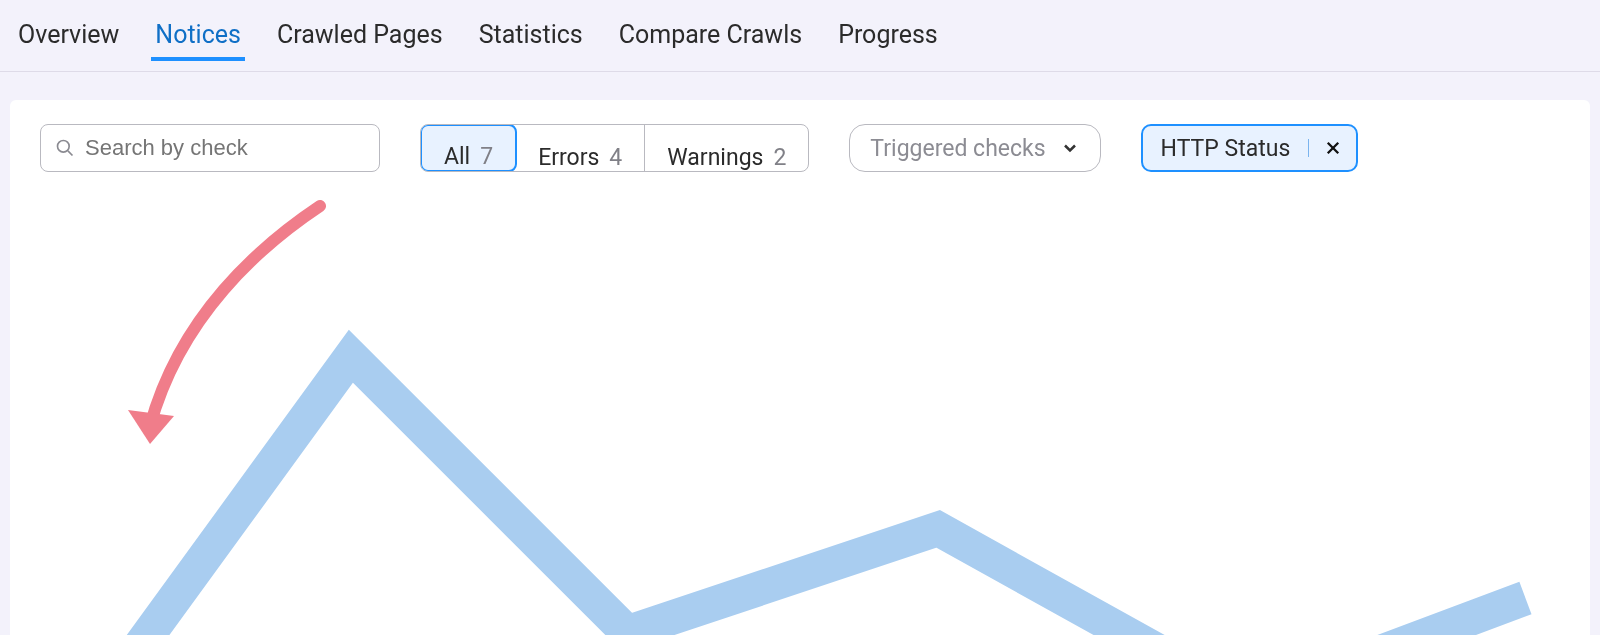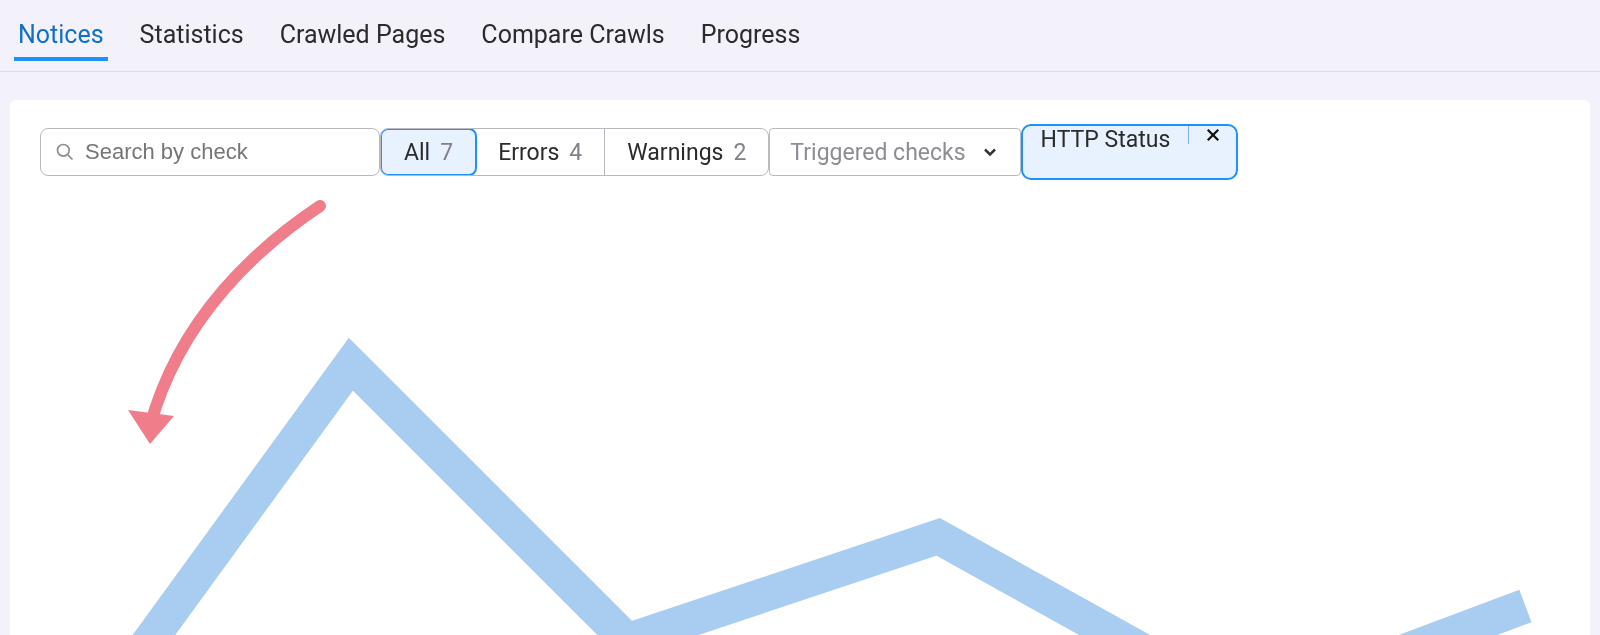--- a/index.html
+++ b/index.html
@@ -32,20 +32,21 @@
     margin: 28px 10px;
     border-radius: 6px;
     position: relative;
   }
 
   
   .toolbar {
     display: flex;
     align-items: center;
     padding: 24px 30px 16px 30px;
+    gap: 40px;
     flex-wrap: nowrap;
   }
   .search {
     display: flex;
     align-items: center;
     width: 340px;
     height: 48px;
     border: 1px solid #b9b9c0;
     border-radius: 8px;
     padding: 0 14px;
@@ -62,21 +63,21 @@
   }
   .seg {
     display: flex;
     border: 1px solid #b9b9c0;
     border-radius: 8px;
     overflow: hidden;
     height: 48px;
   }
   .seg .seg-btn {
     display: flex;
-    align-items: center;
+    align-items: flex-end;
     gap: 10px;
     padding: 0 22px;
     font-size: 23px;
     color: #2b2b2b;
     border-right: 1px solid #b9b9c0;
     cursor: pointer;
   }
   .seg .seg-btn:last-child { border-right: none; }
   .seg .seg-btn.active {
     background: #e8f2ff;
@@ -85,31 +86,31 @@
     margin: -1px;
   }
   .seg .count { color: #808087; }
 
   .dd {
     display: flex;
     align-items: center;
     gap: 14px;
     height: 48px;
     border: 1px solid #b9b9c0;
-    border-radius: 4px;
+    border-radius: 16px;
     padding: 0 20px;
     font-size: 23px;
     color: #8c8c93;
     cursor: pointer;
   }
 
   .chip {
     display: flex;
-    align-items: flex-start;
-    height: 56px;
+    align-items: center;
+    height: 48px;
     border: 2px solid #1e90ff;
     border-radius: 10px;
     overflow: hidden;
     background: #e8f2ff;
   }
   .chip .chip-label {
     display: flex; align-items: center;
     padding: 0 18px;
     font-size: 23px;
     color: #2b2b2b;
@@ -139,23 +140,24 @@
     position: absolute;
     left: 110px; top: 96px;
     width: 220px; height: 260px;
     pointer-events: none;
   }
 </style>
 </head>
 <body>
 
 <div class="tabs">
+  <div class="tab">Overview</div>
   <div class="tab active">Notices</div>
+  <div class="tab">Crawled Pages</div>
   <div class="tab">Statistics</div>
-  <div class="tab">Crawled Pages</div>
   <div class="tab">Compare Crawls</div>
   <div class="tab">Progress</div>
 </div>
 
 <div class="panel">
 
   <div class="toolbar">
     <div class="search">
       <svg width="20" height="20" viewBox="0 0 24 24" fill="none" stroke="#8a8a91" stroke-width="2">
           <circle cx="10" cy="10" r="7"></circle>

